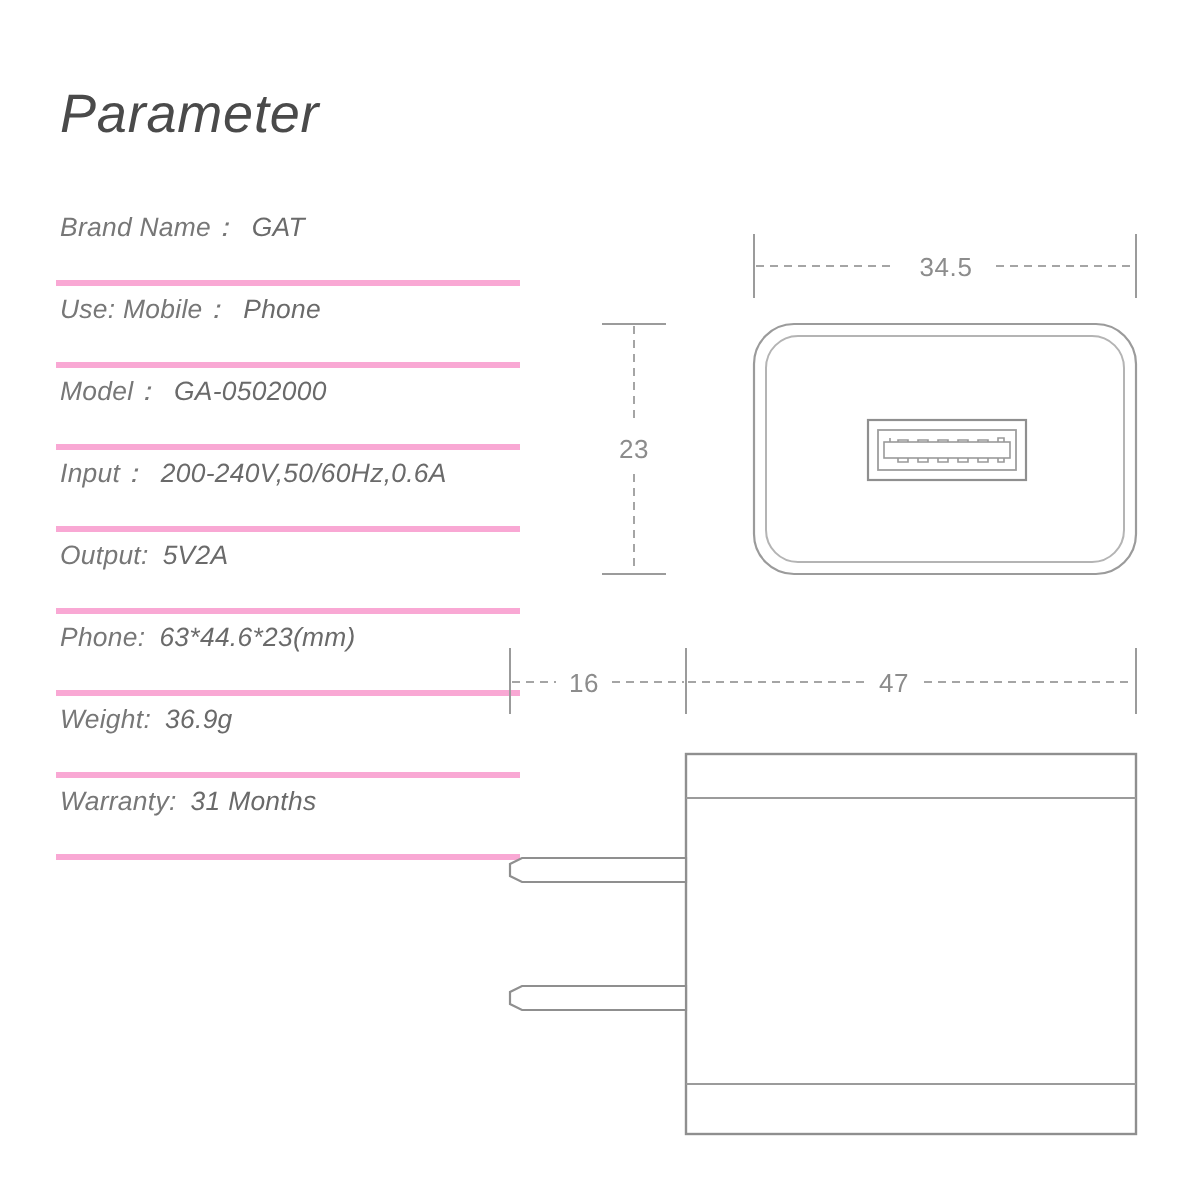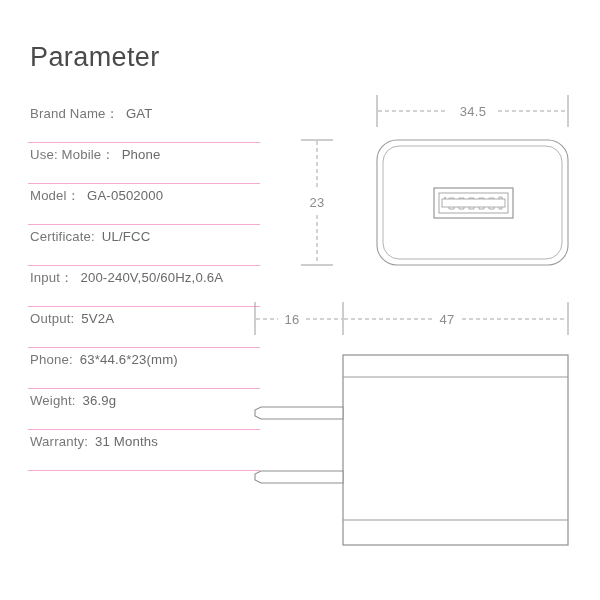--- a/index.html
+++ b/index.html
@@ -23,37 +23,38 @@
     height: 600px;
     background: #fff;
   }
 
   
   #spec-panel {
     position: absolute;
     left: 28px;
     top: 40px;
     width: 232px;
+    font-style: italic;
   }
 
   #page-title {
     font-size: 27px;
     font-weight: 400;
     color: #4a4a4a;
     letter-spacing: 0.4px;
     line-height: 34px;
     margin: 0 0 28px 2px;
     white-space: nowrap;
   }
 
   .spec-row {
     position: relative;
     height: 41px;
     box-sizing: border-box;
-    border-bottom: 1px solid #f9a8d4;
+    border-bottom: 3px solid #f9a8d4;
     white-space: nowrap;
     overflow: visible;
   }
   .spec-row .row-inner {
     position: absolute;
     left: 2px;
     top: 3px;
     font-size: 13.2px;
     color: #6f6f6f;
     line-height: 18px;
@@ -64,21 +65,21 @@
   }
   .spec-value {
     color: #6a6a6a;
     margin-left: 7px;
   }
 
   
   #drawing {
     position: absolute;
     left: 250px;
-    top: 80px;
+    top: 102px;
     width: 340px;
     height: 480px;
   }
   #drawing svg {
     display: block;
   }
   .dim-text {
     font-family: "Liberation Sans", sans-serif;
     font-size: 13px;
     fill: #8c8c8c;
@@ -101,25 +102,20 @@
         </div>
       </div>
       <div class="spec-row">
         <div class="row-inner">
           <span class="spec-label">Use: Mobile：</span><span class="spec-value">Phone</span>
         </div>
       </div>
       <div class="spec-row">
         <div class="row-inner">
           <span class="spec-label">Model：</span><span class="spec-value">GA-0502000</span>
-        </div>
-      </div>
-      <div class="spec-row">
-        <div class="row-inner">
-          <span class="spec-label">Certificate:</span><span class="spec-value">UL/FCC</span>
         </div>
       </div>
       <div class="spec-row">
         <div class="row-inner">
           <span class="spec-label">Input：</span><span class="spec-value">200-240V,50/60Hz,0.6A</span>
         </div>
       </div>
       <div class="spec-row">
         <div class="row-inner">
           <span class="spec-label">Output:</span><span class="spec-value">5V2A</span>

